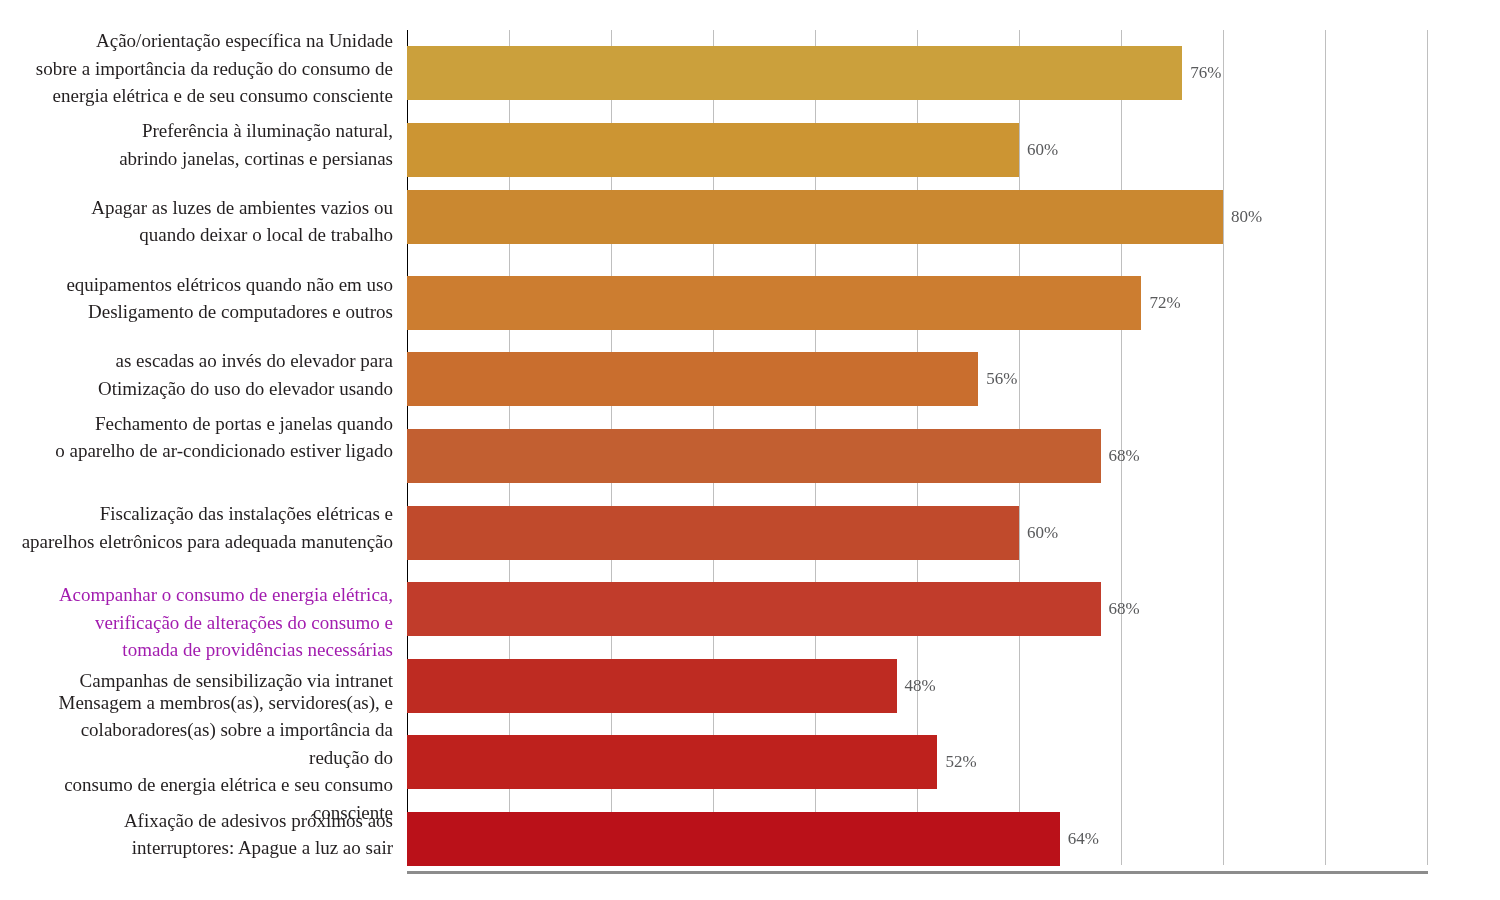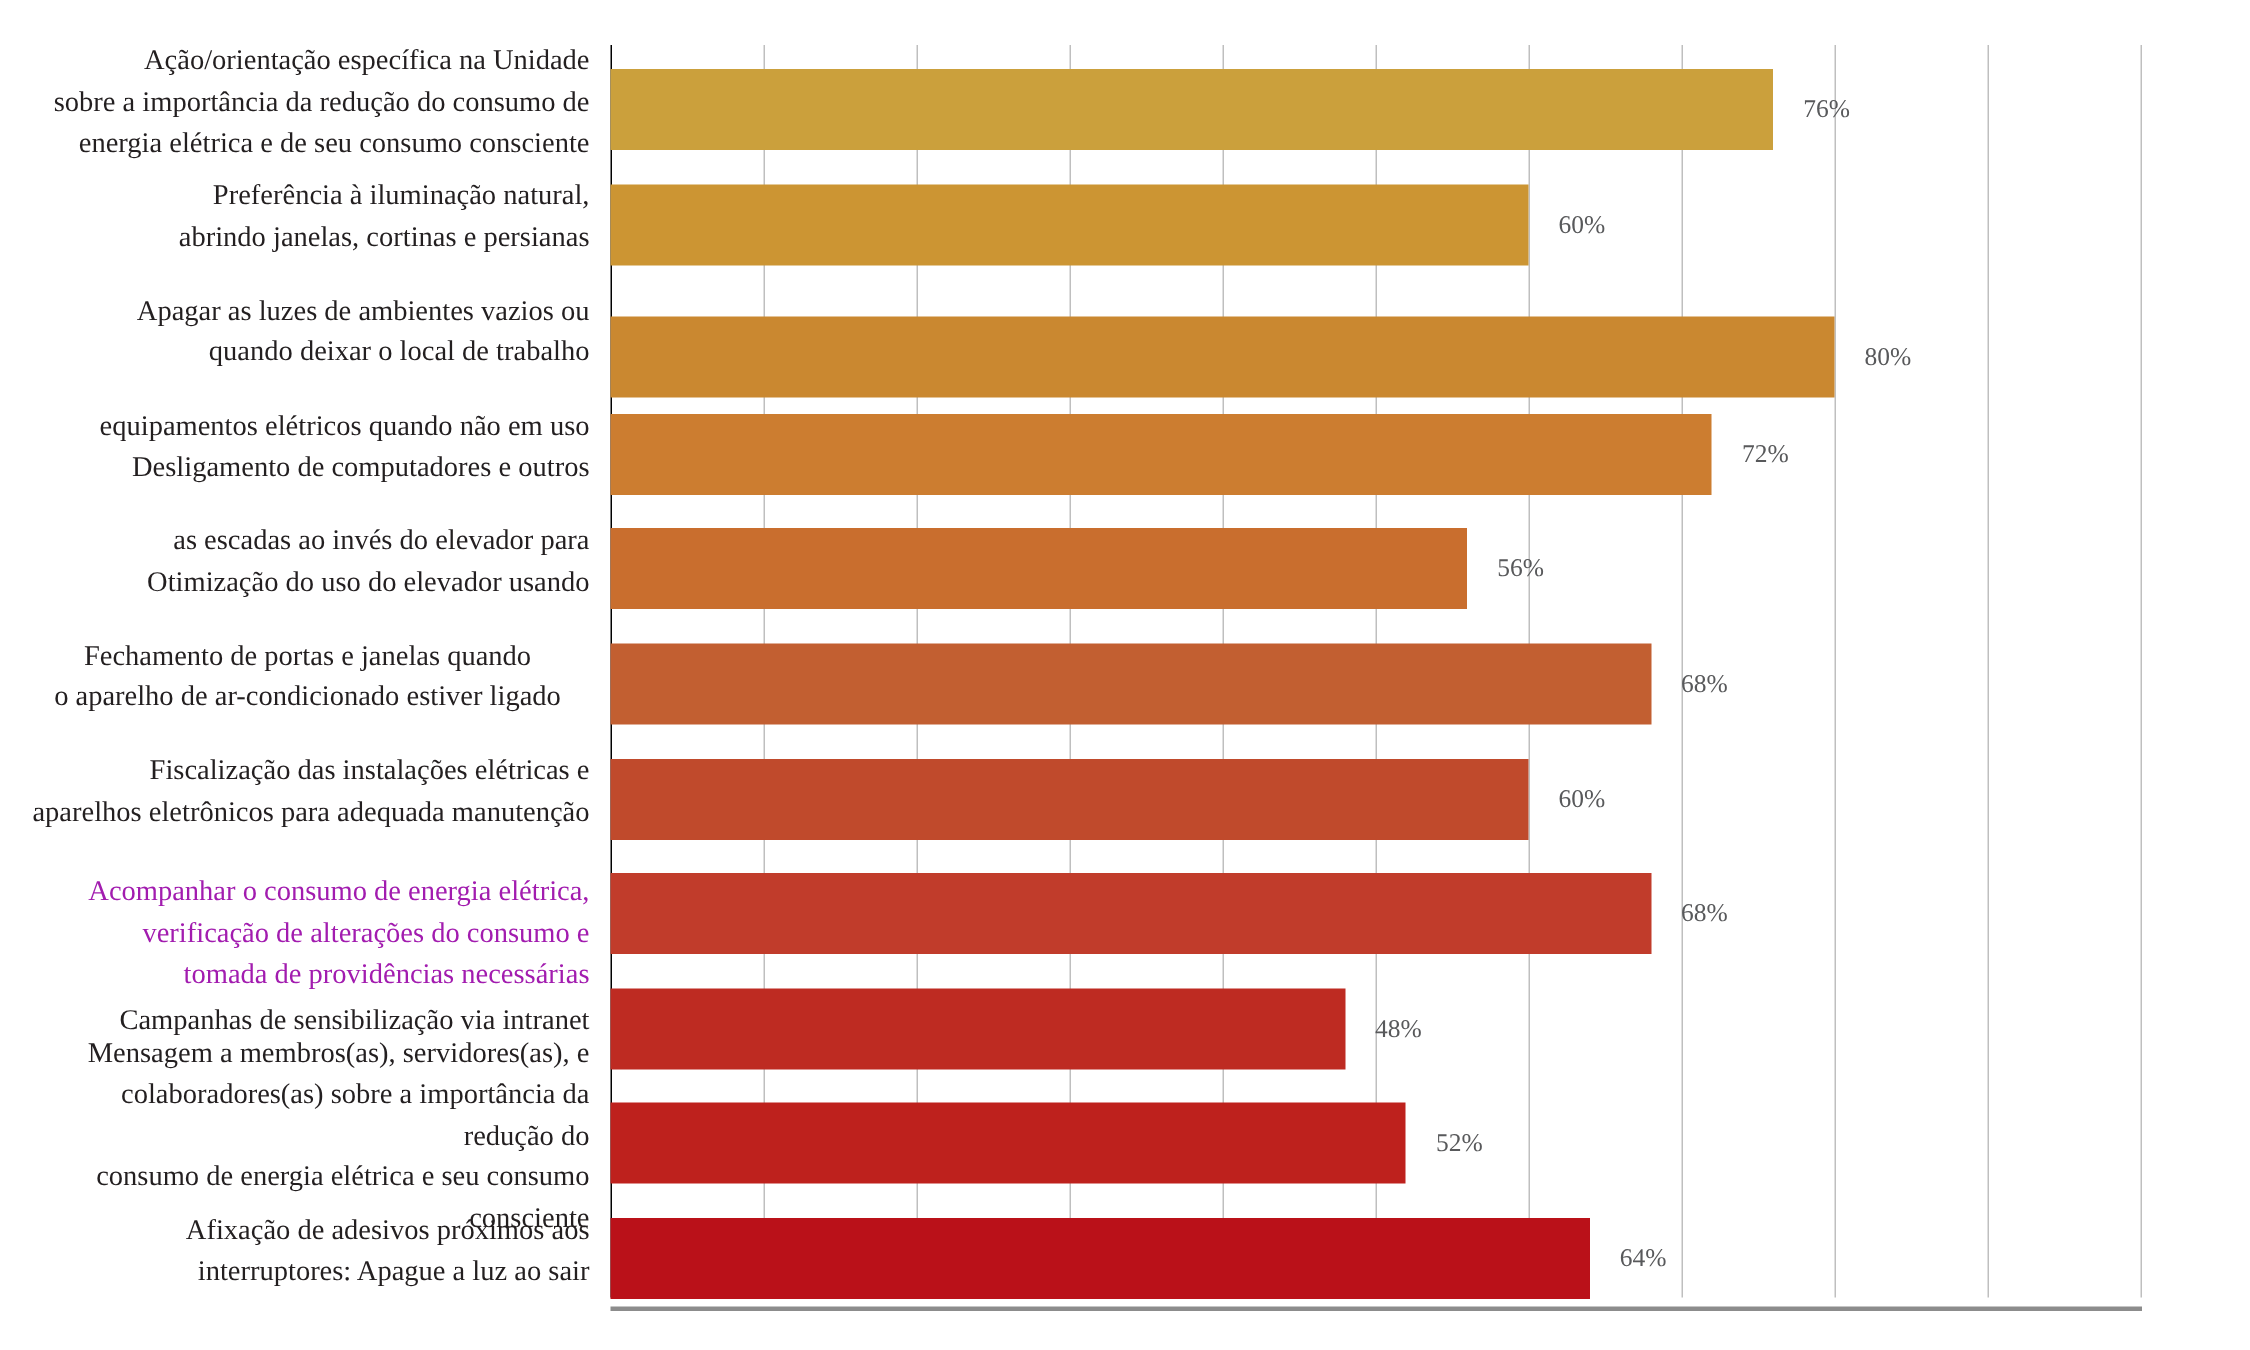--- a/index.html
+++ b/index.html
@@ -79,21 +79,20 @@
   .bar-value {
     position: absolute;
     top: 16px;
     height: 54px;
     line-height: 54px;
     font-size: 17px;
     color: #58595b;
     white-space: nowrap;
     padding-left: 8px;
     font-family: "Liberation Serif", "DejaVu Serif", serif;
-    margin-left: 12px;
   }
 
   
   .cat-label {
     position: absolute;
     right: 1093px;            
     width: 390px;
     text-align: right;
     font-size: 19px;
     line-height: 1.45;
@@ -128,21 +127,21 @@
       </div>
     <div class="rows">
         <div class="row" style="top: 0px;">
           <div class="bar" title="76%" style="width: 775.2px; background: rgb(203, 160, 60);"></div>
           <div class="bar-value" style="left: 775.2px; color: rgb(88, 89, 91);">76%</div>
         </div>
         <div class="row" style="top: 76.6px;">
           <div class="bar" title="60%" style="width: 612px; background: rgb(204, 149, 51);"></div>
           <div class="bar-value" style="left: 612px; color: rgb(88, 89, 91);">60%</div>
         </div>
-        <div class="row" style="top: 165px;">
+        <div class="row" style="top: 144px;">
           <div class="bar" title="80%" style="width: 816px; background: rgb(202, 136, 48);"></div>
           <div class="bar-value" style="left: 816px; color: rgb(88, 89, 91);">80%</div>
         </div>
         <div class="row" style="top: 229.8px;">
           <div class="bar" title="72%" style="width: 734.4px; background: rgb(204, 125, 48);"></div>
           <div class="bar-value" style="left: 734.4px; color: rgb(88, 89, 91);">72%</div>
         </div>
         <div class="row" style="top: 306.4px;">
           <div class="bar" title="56%" style="width: 571.2px; background: rgb(201, 110, 46);"></div>
           <div class="bar-value" style="left: 571.2px; color: rgb(88, 89, 91);">56%</div>
@@ -191,21 +190,21 @@
         <span>quando deixar o local de trabalho</span>
       </div>
       <div class="cat-label" style="position: absolute; top: 259.8px; color: rgb(35, 31, 32);">
         <span>equipamentos elétricos quando não em uso</span>
         <span>Desligamento de computadores e outros</span>
       </div>
       <div class="cat-label" style="position: absolute; top: 336.4px; color: rgb(35, 31, 32);">
         <span>as escadas ao invés do elevador para</span>
         <span>Otimização do uso do elevador usando</span>
       </div>
-      <div class="cat-label" style="position: absolute; top: 413px; color: rgb(35, 31, 32); text-align: center;">
+      <div class="cat-label" style="position: absolute; top: 399px; color: rgb(35, 31, 32);">
         <span>Fechamento de portas e janelas quando</span>
         <span>o aparelho de ar-condicionado estiver ligado</span>
       </div>
       <div class="cat-label" style="position: absolute; top: 489.6px; color: rgb(35, 31, 32);">
         <span>Fiscalização das instalações elétricas e</span>
         <span>aparelhos eletrônicos para adequada manutenção</span>
       </div>
       <div class="cat-label" style="position: absolute; top: 584px; color: #a21caf;">
         <span>Acompanhar o consumo de energia elétrica,</span>
         <span>verificação de alterações do consumo e</span>

